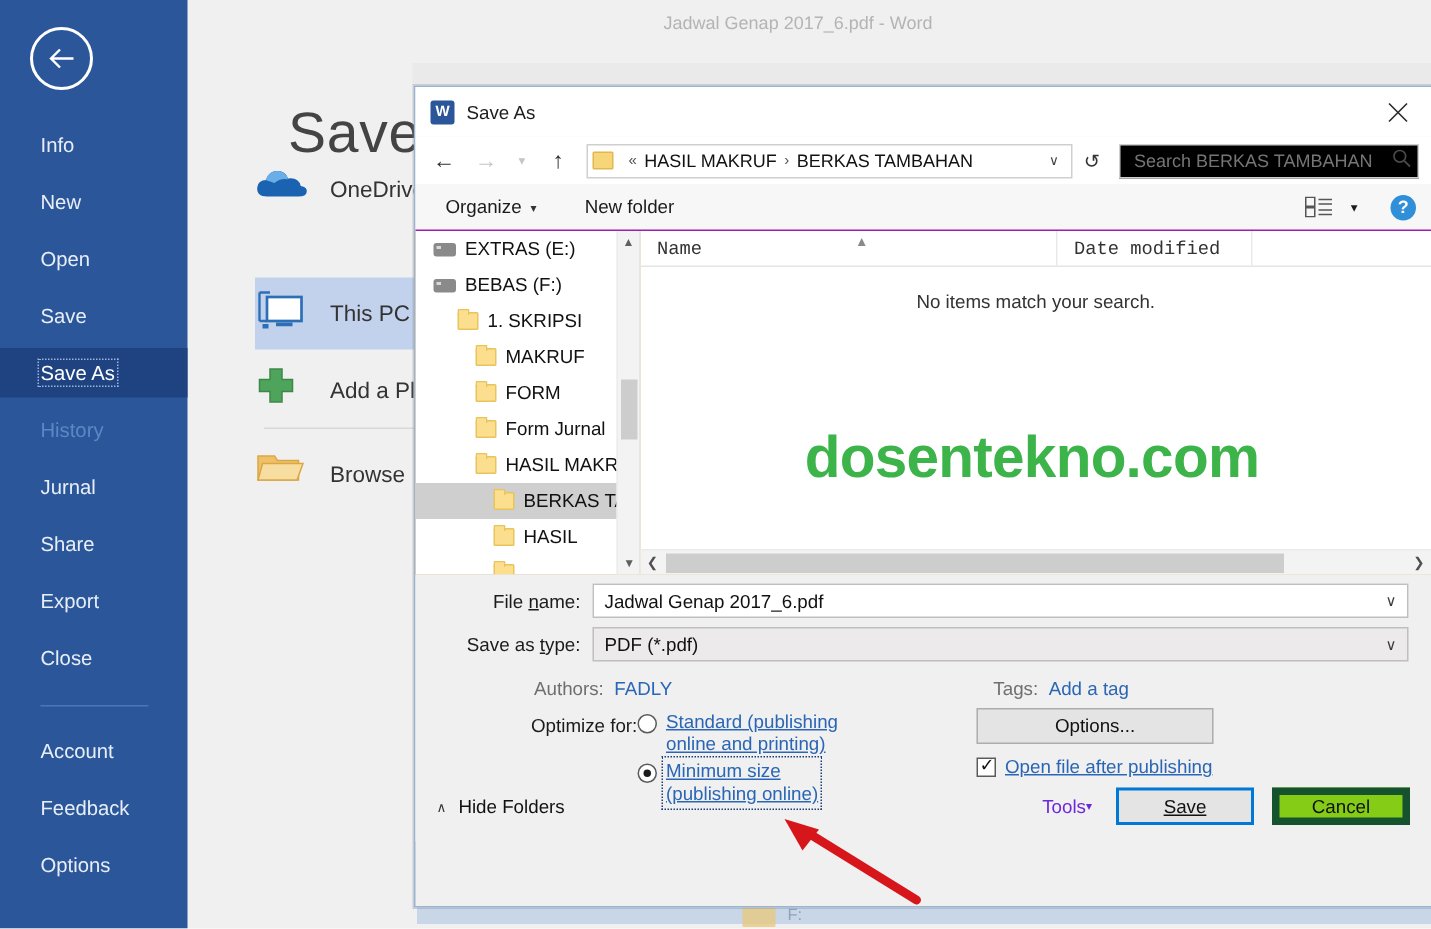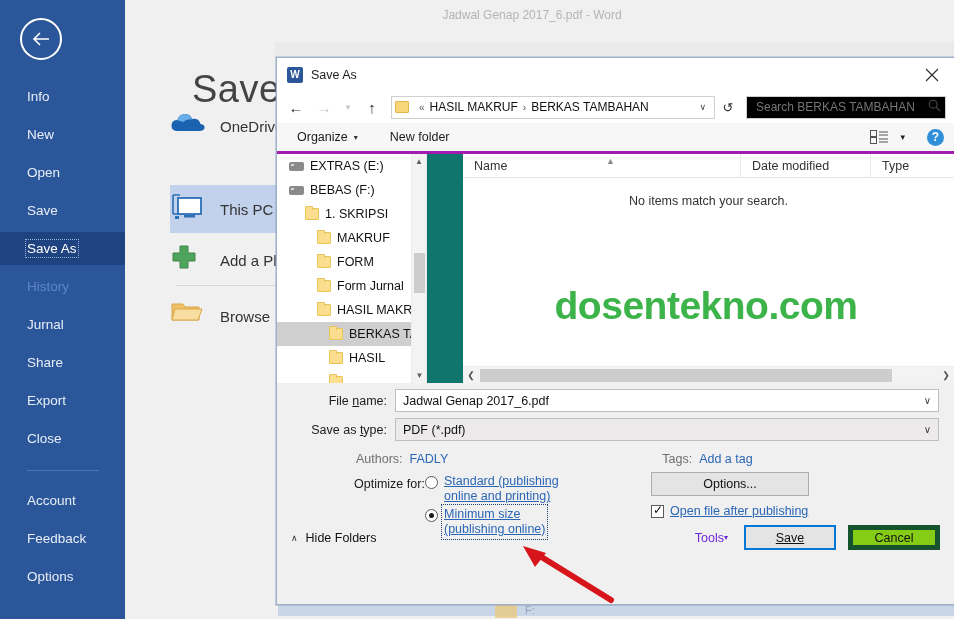--- a/index.html
+++ b/index.html
@@ -145,35 +145,35 @@
     display:flex; align-items:center; padding:0 4px 0 7px; margin-left:5px; flex:0 0 200px;
   }
   #search-input {
     flex:1; border:0; outline:0; font-size:12px; color:#9a9a9a;
     font-family:"Liberation Sans", sans-serif; background:transparent;
   }
   #search-ico { font-size:12px; color:#555; padding-left:3px; }
 
   
   #cmdbar {
-    height:31px; background:#f7f7f7; border-bottom:3px solid #a21caf;
+    height:31px; background:#f7f7f7; border-bottom:1px solid #a21caf;
     display:flex; align-items:center; padding:0 10px 0 14px; gap:4px;
   }
   .cmd { font-size:12.5px; color:#1b1b1b; cursor:pointer; padding:3px 6px; display:flex; align-items:center; gap:6px; }
   .cmd .tri { font-size:8px; color:#333; }
   #cmd-spacer { flex:1; }
   #view-ico { width:18px; height:14px; position:relative; cursor:pointer; }
   #help-ico {
     width:17px; height:17px; border-radius:50%;
     background:#2f8fd8; color:#fff; font-size:12px; font-weight:bold;
     display:flex; align-items:center; justify-content:center; margin-left:14px; cursor:pointer;
   }
 
   
-  #dlg-body { display:flex; height:229px; background:#0f766e;gap:36px; }
+  #dlg-body { display:flex; height:229px; background:#a16207; }
   #tree-pane {
     width:150px; background:#ffffff; position:relative; overflow:hidden;
     border-right:1px solid #e6e6e6;
   }
   .tree-row {
     display:flex; align-items:center; height:24px; gap:6px;
     font-size:12.5px; color:#111; white-space:nowrap; cursor:pointer;
     padding-right:4px;
   }
   .tree-row.sel { background:#cfcfcf; }
@@ -200,21 +200,21 @@
     position:absolute; left:2px; top:99px; width:11px; height:40px; background:#cdcdcd; cursor:pointer;
   }
 
   #list-pane { flex:1; position:relative; background:#ffffff; overflow:hidden; }
   #col-head {
     height:24px; display:flex; align-items:center; border-bottom:1px solid #e5e5e5;
     font-size:12.5px; color:#333; position:relative;
   }
   .col {
     height:24px; display:flex; align-items:center; padding-left:11px;
-    border-right:1px solid #e9e9e9; cursor:pointer;
+    border-right:1px solid #e9e9e9; cursor:pointer;font-family:Liberation Mono, monospace;
   }
   #col-name { width:278px; }
   #col-date { width:130px; }
   #col-type { flex:1; border-right:0; }
   #sort-caret {
     position:absolute; left:143px; top:2px; font-size:9px; color:#8a8a8a;
   }
   #empty-msg {
     position:absolute; left:0; right:0; top:40px; text-align:center;
     font-size:12.5px; color:#333;
@@ -522,21 +522,20 @@
         <div class="sb-arrow">▲</div>
         <div id="tree-thumb"></div>
         <div class="sb-arrow" style="position:absolute;bottom:0;width:15px">▼</div>
       </div>
     </div>
 
     <div id="list-pane">
       <div id="col-head">
         <div class="col" id="col-name">Name</div>
         <div class="col" id="col-date">Date modified</div>
-        <div class="col" id="col-type">Type</div>
         <span id="sort-caret">▲</span>
       </div>
 
       <div id="empty-msg">No items match your search.</div>
       <div id="watermark">dosentekno.com</div>
 
       <div id="hscroll">
         <span class="hsb-arrow">❮</span>
         <div id="h-thumb"></div>
         <span class="hsb-arrow" style="margin-left:auto">❯</span>

